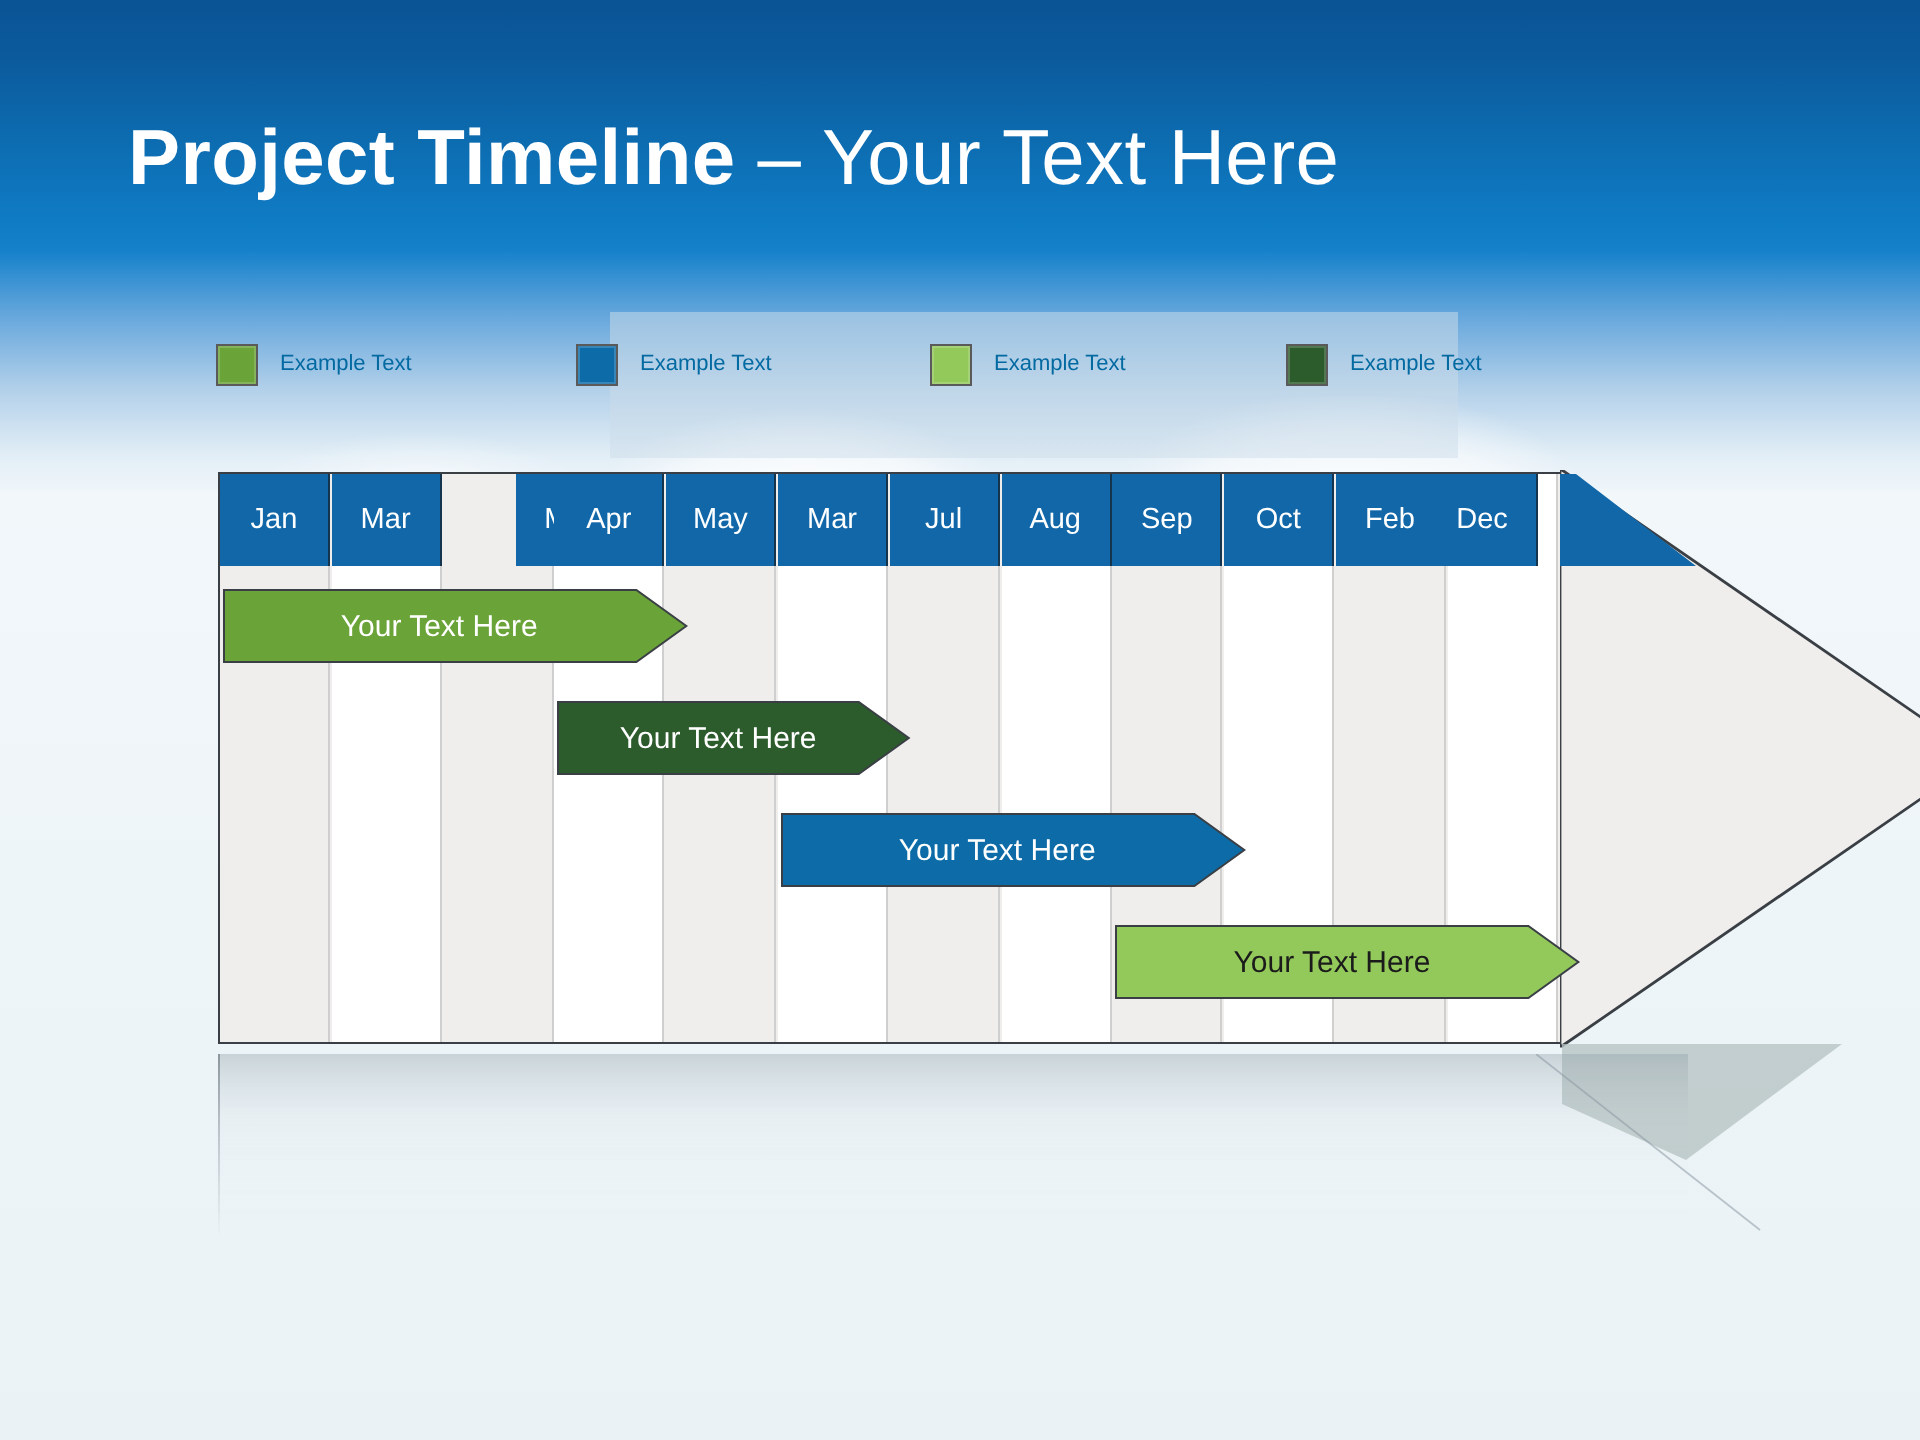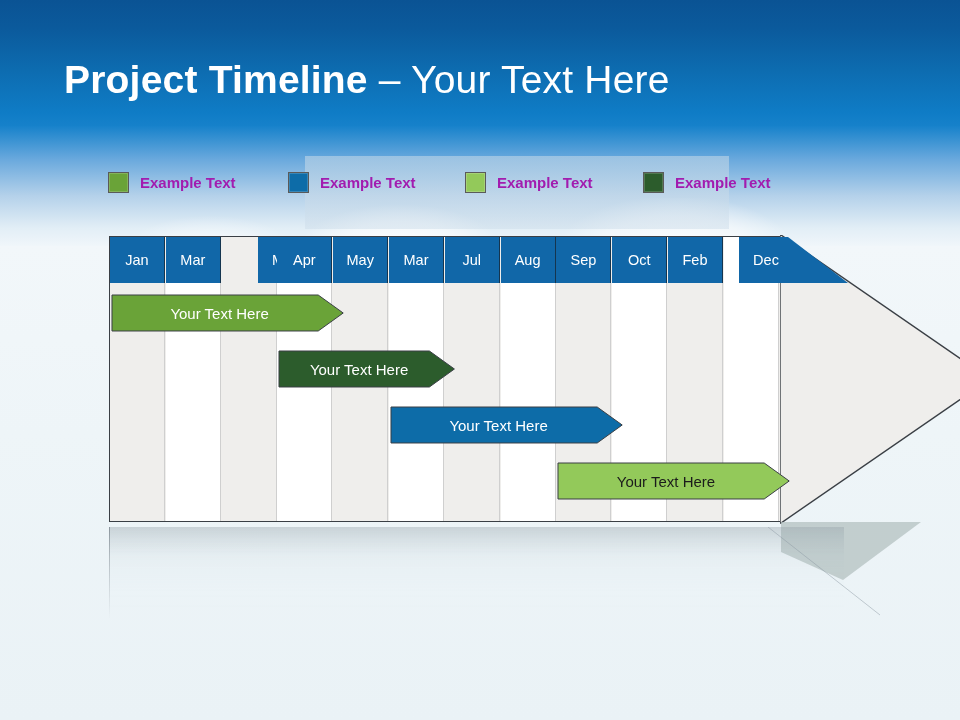--- a/index.html
+++ b/index.html
@@ -49,21 +49,21 @@
   .title .t-light{font-weight:normal;}
 
   
   .legend{position:absolute;left:108px;top:171px;width:720px;height:22px;}
   .legend-item{position:absolute;top:0;display:flex;align-items:center;height:22px;}
   .legend-sw{
     width:19px;height:19px;border:1px solid #5a5a5a;flex:none;
     box-shadow:inset 0 0 0 1px rgba(255,255,255,.18);
   }
   .legend-tx{
-    margin-left:11px;font-size:15px;font-weight:bold;color:#a21caf;white-space:nowrap;
+    margin-left:11px;font-size:11px;font-weight:normal;color:#0369a1;white-space:nowrap;
   }
   #lg0{left:0px;}
   #lg1{left:180px;}
   #lg2{left:357px;}
   #lg3{left:535px;}
 
   
   .chart{position:absolute;left:109px;top:236px;width:772px;height:290px;}
 
   
@@ -195,21 +195,21 @@
         <div class="hcell" style="left: 55.8px;">Mar</div>
         <div class="hcell" style="left: 111.6px; margin-left: 36px;">Mar</div>
         <div class="hcell" style="left: 167.4px;">Apr</div>
         <div class="hcell" style="left: 223.2px;">May</div>
         <div class="hcell" style="left: 279px;">Mar</div>
         <div class="hcell" style="left: 334.8px;">Jul</div>
         <div class="hcell" style="left: 390.6px;">Aug</div>
         <div class="hcell" style="left: 446.4px;">Sep</div>
         <div class="hcell" style="left: 502.2px;">Oct</div>
         <div class="hcell" style="left: 558px;">Feb</div>
-        <div class="hcell" style="left: 629px;">Dec</div>
+        <div class="hcell" style="left: 604px;">Dec</div>
       </div>
 
     <div class="hdr-tail">
       <svg width="72" height="48" viewBox="0 0 72 48">
         <polygon points="0,0 8,0 68,46 0,46" fill="#1167a8"></polygon>
       </svg>
     </div>
 
     <div class="shadow-tri">
       <svg width="172" height="62" viewBox="0 0 172 62">

